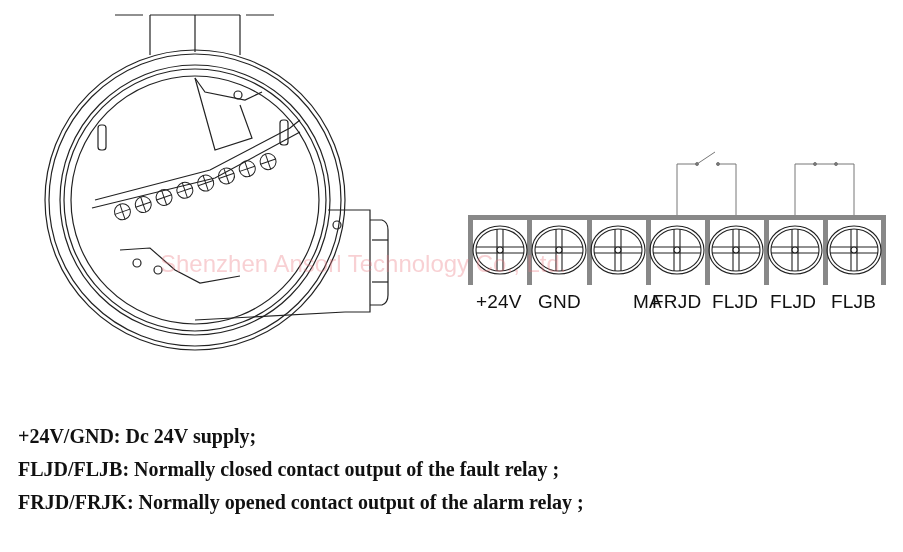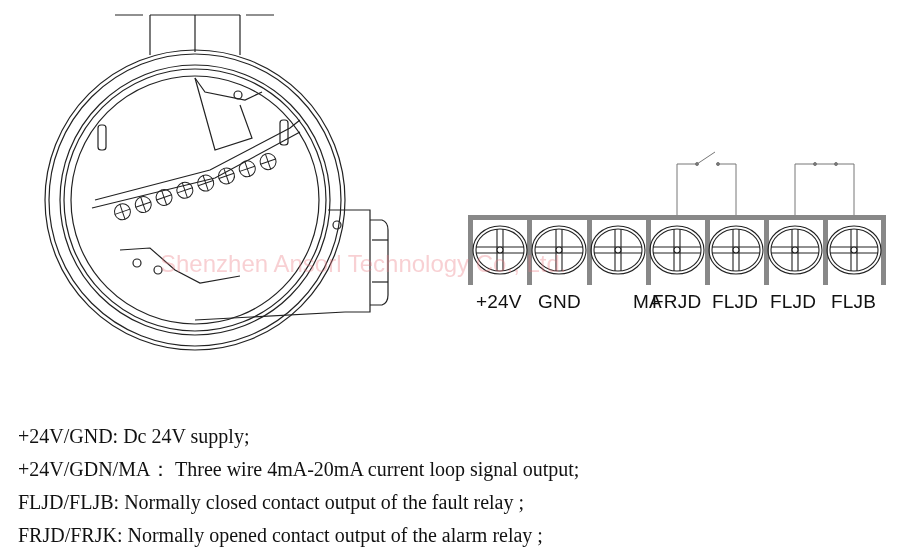--- a/index.html
+++ b/index.html
@@ -1,20 +1,20 @@
 <!DOCTYPE html>
 <html><head>
 <meta charset="utf-8">
 <style>
   html, body { margin:0; padding:0; background:#ffffff; }
   body { width:903px; height:552px; position:relative; overflow:hidden; font-family:"Liberation Sans", sans-serif; }
   .diagram { position:absolute; left:0; top:0; width:903px; height:400px; }
   .term-label { position:absolute; top:291px; font-family:Liberation Sans, sans-serif; font-size:19px; color:#111; letter-spacing:0.2px; }
   .watermark { position:absolute; left:160px; top:250px; font-family:"Liberation Sans", sans-serif; font-size:24px; color:rgba(235,120,130,0.35); white-space:nowrap; pointer-events:none; }
-  .legend { position:absolute; left:18px; top:420px; font-family:"Liberation Serif", serif; font-weight:normal; font-size:20px; color:#111; line-height:33px; }
+  .legend { position:absolute; left:18px; top:420px; font-family:"Liberation Serif", serif; font-weight:bold; font-size:20px; color:#111; line-height:33px; }
   .legend div { white-space:nowrap; }
 </style>
 </head>
 <body>
 
 <div class="diagram">
   <svg width="903" height="400" viewBox="0 0 903 400">
     <g fill="none" stroke="#222" stroke-width="1.2">
 
       <path d="M115 15 h28 M150 15 h90 M246 15 h28"></path>
@@ -177,16 +177,15 @@
   <span class="term-label" style="left:652px">FRJD</span>
   <span class="term-label" style="left:712px">FLJD</span>
   <span class="term-label" style="left:770px">FLJD</span>
   <span class="term-label" style="left:831px">FLJB</span>
 
   <div class="watermark">Shenzhen Ansorl Technology Co., Ltd.</div>
 </div>
 
 <div class="legend">
   <div>+24V/GND: Dc 24V supply;</div>
-  <div>+24V/GDN/MA： Three wire 4mA-20mA current loop signal output;</div>
   <div>FLJD/FLJB: Normally closed contact output of the fault relay ;</div>
   <div>FRJD/FRJK: Normally opened contact output of the alarm relay ;</div>
 </div>
 
 </body></html>

